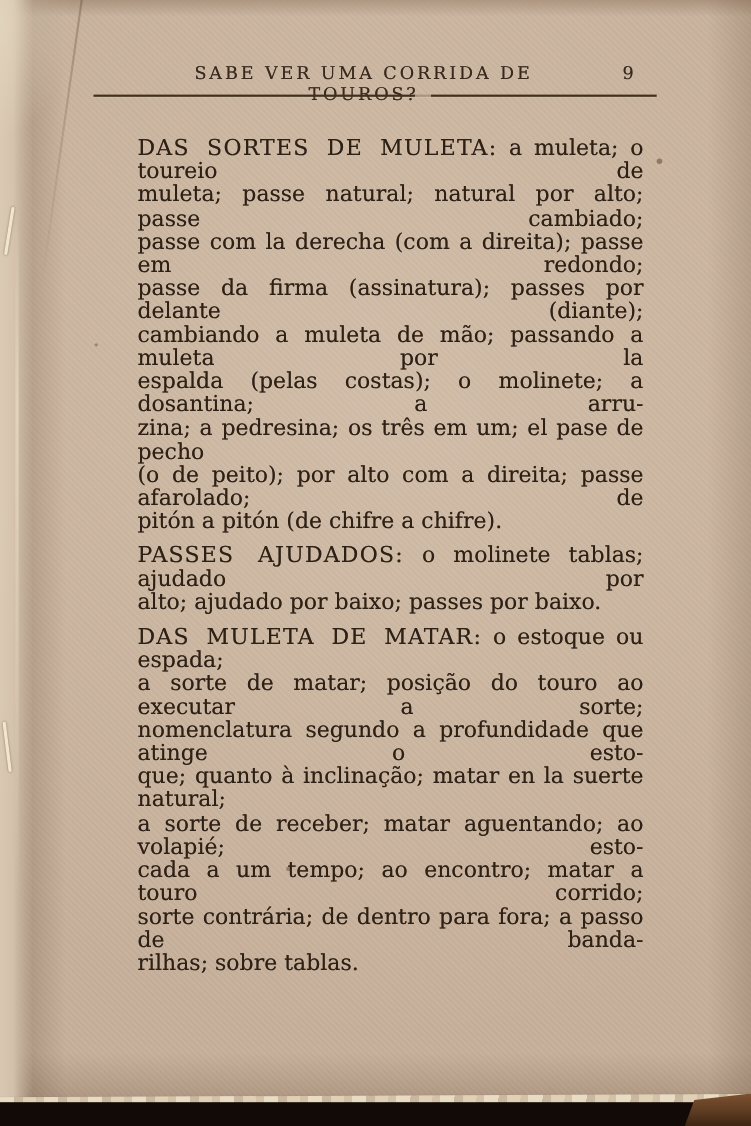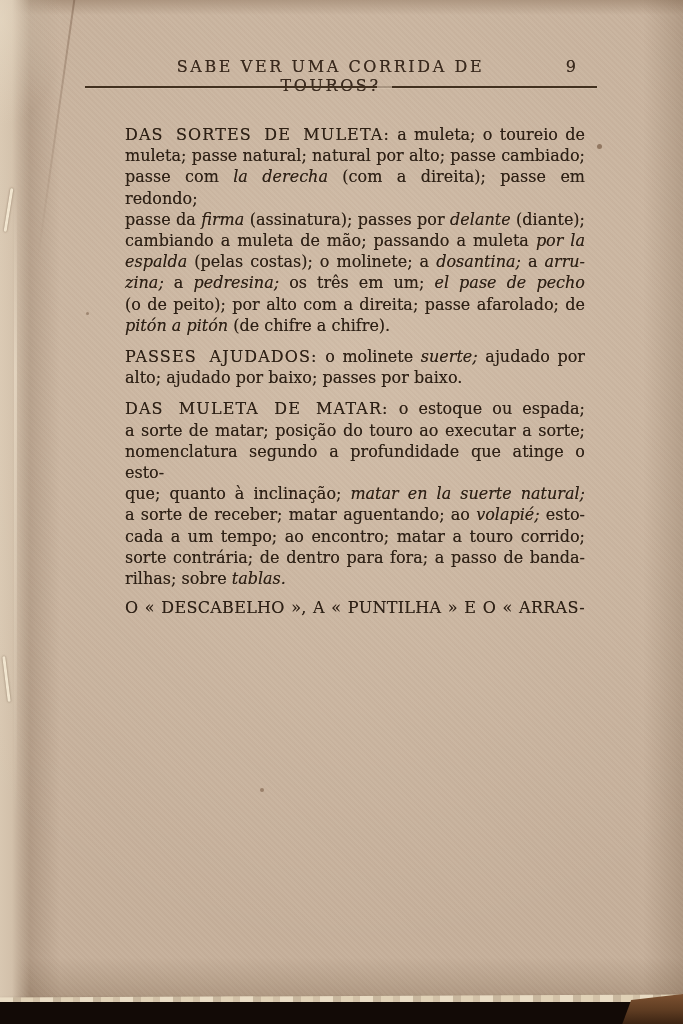--- a/index.html
+++ b/index.html
@@ -70,28 +70,28 @@
   }
   .pageno{position:absolute;right:4px;top:0;letter-spacing:0;}
   .rule{
     position:absolute;top:86px;left:85px;width:512px;height:2px;
     background:linear-gradient(90deg,#41301f 0 57%,rgba(65,48,31,.25) 57% 60%,#41301f 60% 100%);
     box-shadow:0 1px 0 rgba(255,240,220,.15);
   }
 
   .bodytext{
     position:absolute;top:124px;left:125px;width:460px;
-    font-size:16px;line-height:21.2px;color:#2d2015;
+    font-size:20px;line-height:21.2px;color:#2d2015;
     text-shadow:0 0 .5px rgba(42,28,16,.55);
   }
   .para + .para{margin-top:10px;}
   .para.caps{margin-top:8px;letter-spacing:.3px;}
   .line{text-align:justify;text-align-last:justify;}
   .line.last{text-align-last:left;}
-  .it{font-style:italic;}
+  .it{}
   .lead{letter-spacing:1.1px;word-spacing:4px;}
 </style>
 </head>
 <body>
 
 <div class="photo">
   <div class="page">
     <div class="crease"></div>
     <div class="crease2"></div>
     <div class="thread t1"></div>
@@ -112,35 +112,34 @@
           <div class="line"><span>muleta; passe natural; natural por alto; passe cambiado;</span></div>
           <div class="line"><span>passe com </span><span class="it">la derecha</span><span> (com a direita); passe em redondo;</span></div>
           <div class="line"><span>passe da </span><span class="it">firma</span><span> (assinatura); passes por </span><span class="it">delante</span><span> (diante);</span></div>
           <div class="line"><span>cambiando a muleta de mão; passando a muleta </span><span class="it">por la</span></div>
           <div class="line"><span class="it">espalda</span><span> (pelas costas); o molinete; a </span><span class="it">dosantina;</span><span> a </span><span class="it">arru-</span></div>
           <div class="line"><span class="it">zina;</span><span> a </span><span class="it">pedresina;</span><span> os três em um; </span><span class="it">el pase de pecho</span></div>
           <div class="line"><span>(o de peito); por alto com a direita; passe afarolado; de</span></div>
           <div class="line last"><span class="it">pitón a pitón</span><span> (de chifre a chifre).</span></div>
         </div>
         <div class="para">
-          <div class="line"><span class="lead">PASSES AJUDADOS:</span><span> o molinete </span><span class="it">suerte;</span><span> ajudado por</span></div>
+          <div class="line"><span class="lead">PASSES AJUDADOS:</span><span> o molinete </span><span class="it">tablas;</span><span> ajudado por</span></div>
           <div class="line last"><span>alto; ajudado por baixo; passes por baixo.</span></div>
         </div>
         <div class="para">
           <div class="line"><span class="lead">DAS MULETA DE MATAR:</span><span> o estoque ou espada;</span></div>
           <div class="line"><span>a sorte de matar; posição do touro ao executar a sorte;</span></div>
           <div class="line"><span>nomenclatura segundo a profundidade que atinge o esto-</span></div>
           <div class="line"><span>que; quanto à inclinação; </span><span class="it">matar en la suerte natural;</span></div>
           <div class="line"><span>a sorte de receber; matar aguentando; ao </span><span class="it">volapié;</span><span> esto-</span></div>
           <div class="line"><span>cada a um tempo; ao encontro; matar a touro corrido;</span></div>
           <div class="line"><span>sorte contrária; de dentro para fora; a passo de banda-</span></div>
           <div class="line last"><span>rilhas; sobre </span><span class="it">tablas.</span></div>
         </div>
         <div class="para caps">
-          <div class="line"><span>O « DESCABELHO », A « PUNTILHA » E O « ARRAS-</span></div>
         </div>
       </div>
 
     <div class="deckle"></div>
   </div>
   <div class="tabletop">
     <div class="wood"></div>
   </div>
 </div>
 

